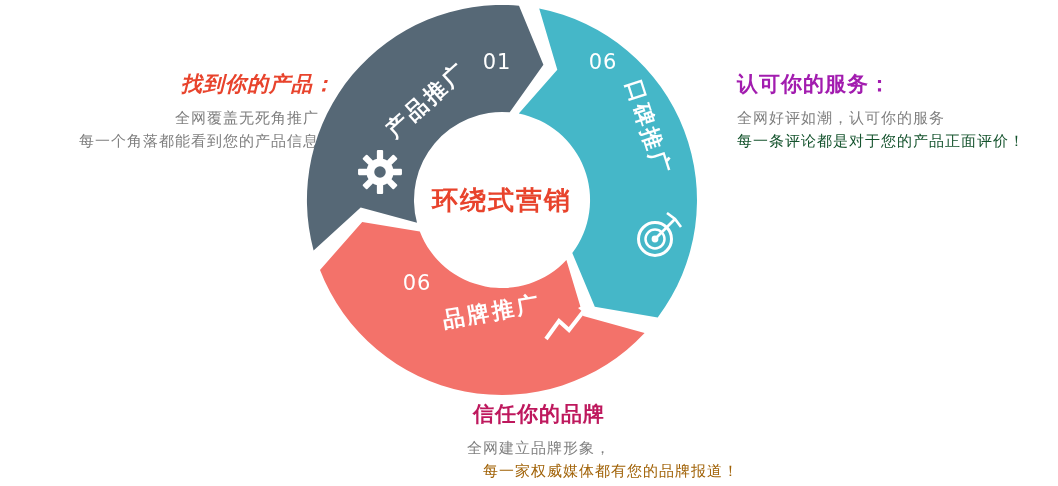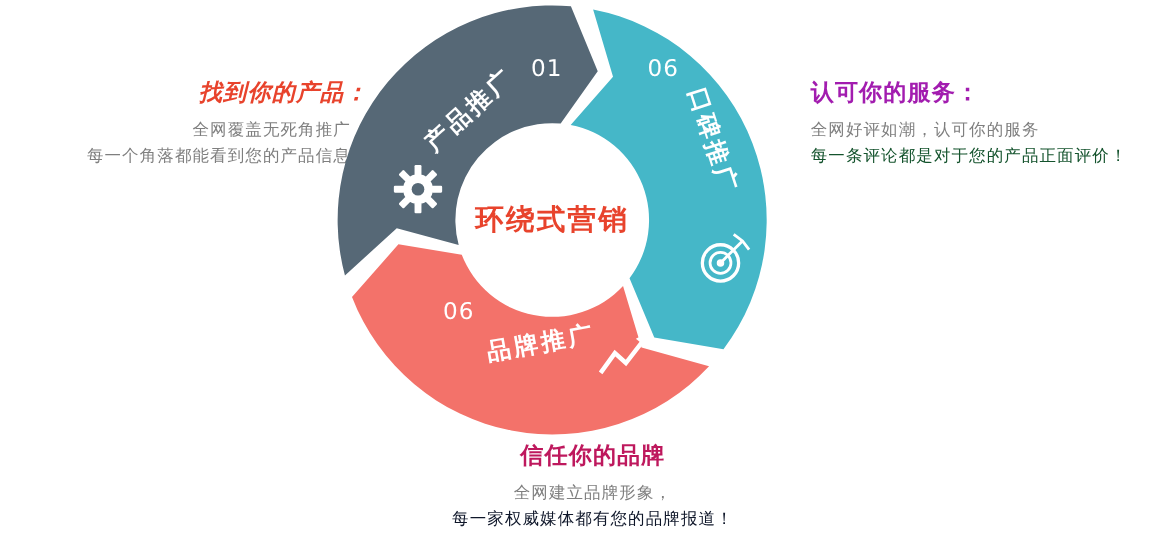--- a/index.html
+++ b/index.html
@@ -45,21 +45,21 @@
 
   <div class="callout callout-right">
     <div class="callout-title" style="color: #a21caf;">认可你的服务：</div>
     <div class="callout-line" style="color: rgb(127, 127, 127);">全网好评如潮，认可你的服务</div>
     <div class="callout-line" style="color: #14532d;">每一条评论都是对于您的产品正面评价！</div>
   </div>
 
   <div class="callout callout-bottom">
     <div class="callout-title" style="color: #be185d;">信任你的品牌</div>
     <div class="callout-line" style="color: rgb(127, 127, 127);">全网建立品牌形象，</div>
-    <div class="callout-line" style="color: #0f172a;">每一家权威媒体都有您的品牌报道！</div>
+    <div class="callout-line" style="color: #a16207; text-align: right;">每一家权威媒体都有您的品牌报道！</div>
   </div>
 
   <div class="donut-wrap">
     <svg id="donut-svg" width="400" height="400" viewBox="0 0 400 400">
         <path d="M11.6 250.5 A195 195 0 0 1 217.0 5.7 L241.4 64.7 L207.7 112.3 A88 88 0 0 0 115.0 222.8 L58.7 207.4 Z" fill="#566876"></path>
         <path d="M237.2 8.6 A195 195 0 0 1 355.7 317.4 L292.8 306.8 L270.3 253.0 A88 88 0 0 0 216.8 113.6 L255.3 69.7 Z" fill="#45b7c8"></path>
         <path d="M342.6 333.0 A195 195 0 0 1 18.0 269.9 L60.2 222.1 L117.8 231.5 A88 88 0 0 0 264.4 260.0 L281.2 315.9 Z" fill="#f3726a"></path>
       </svg>
 
     <div class="overlay seg-number n1">01</div>

